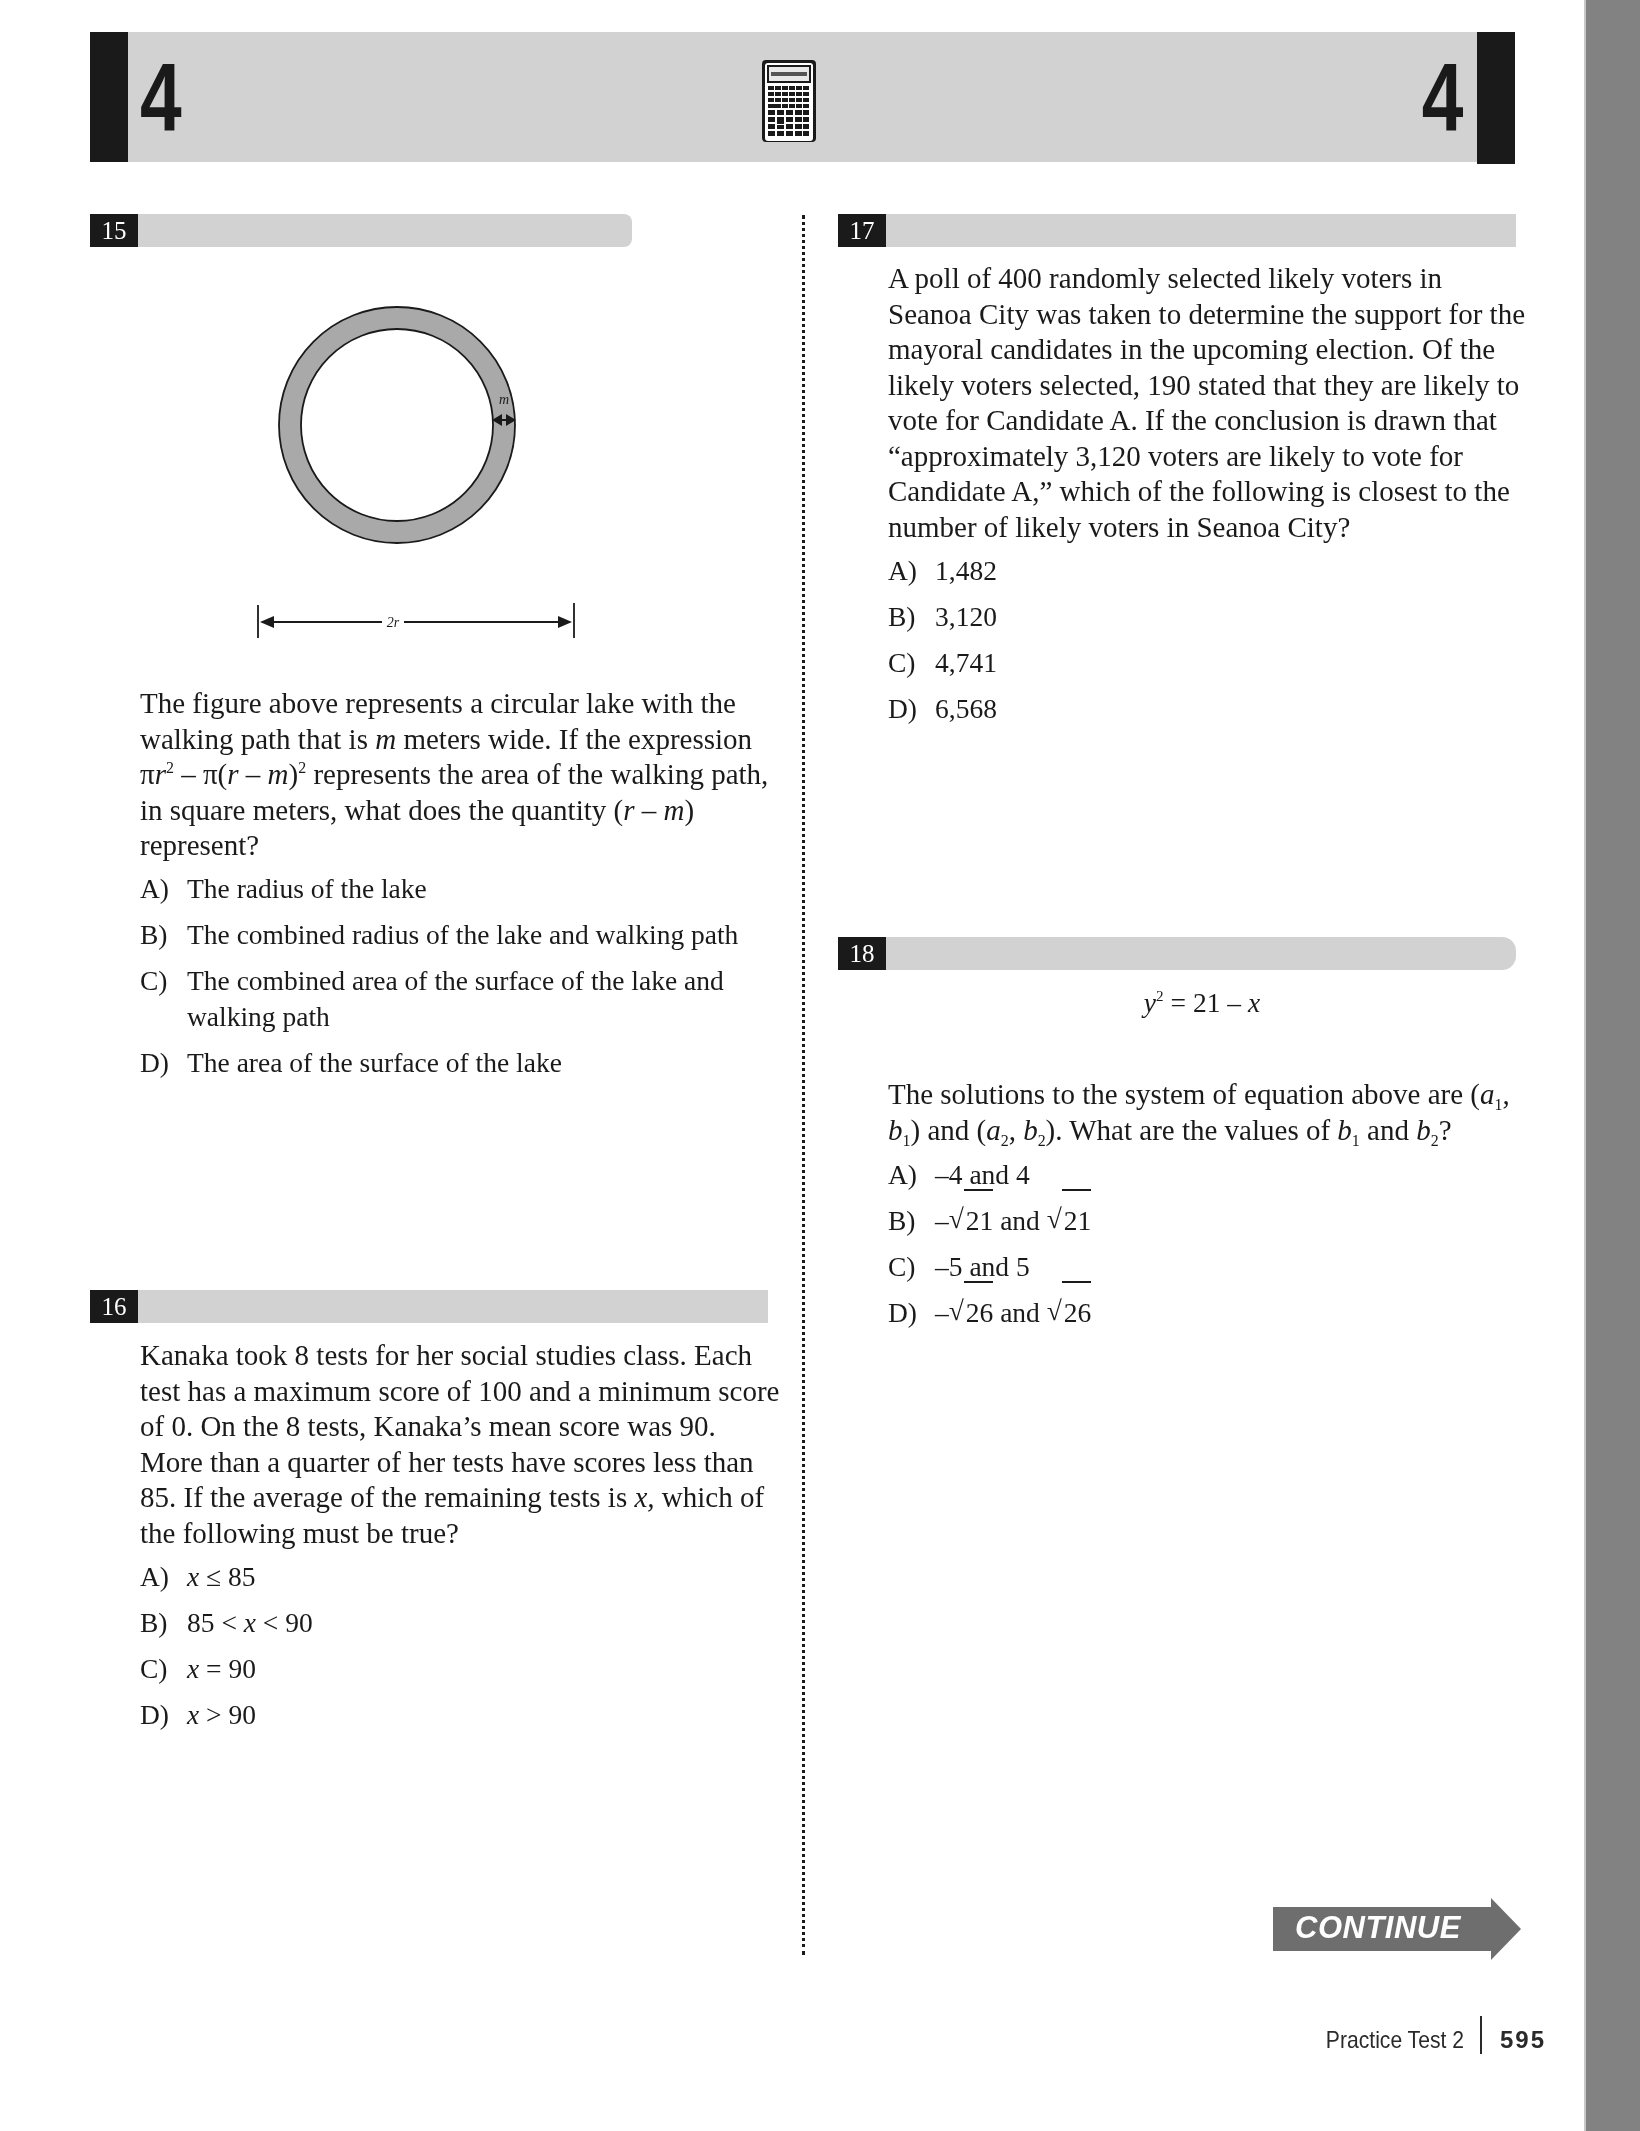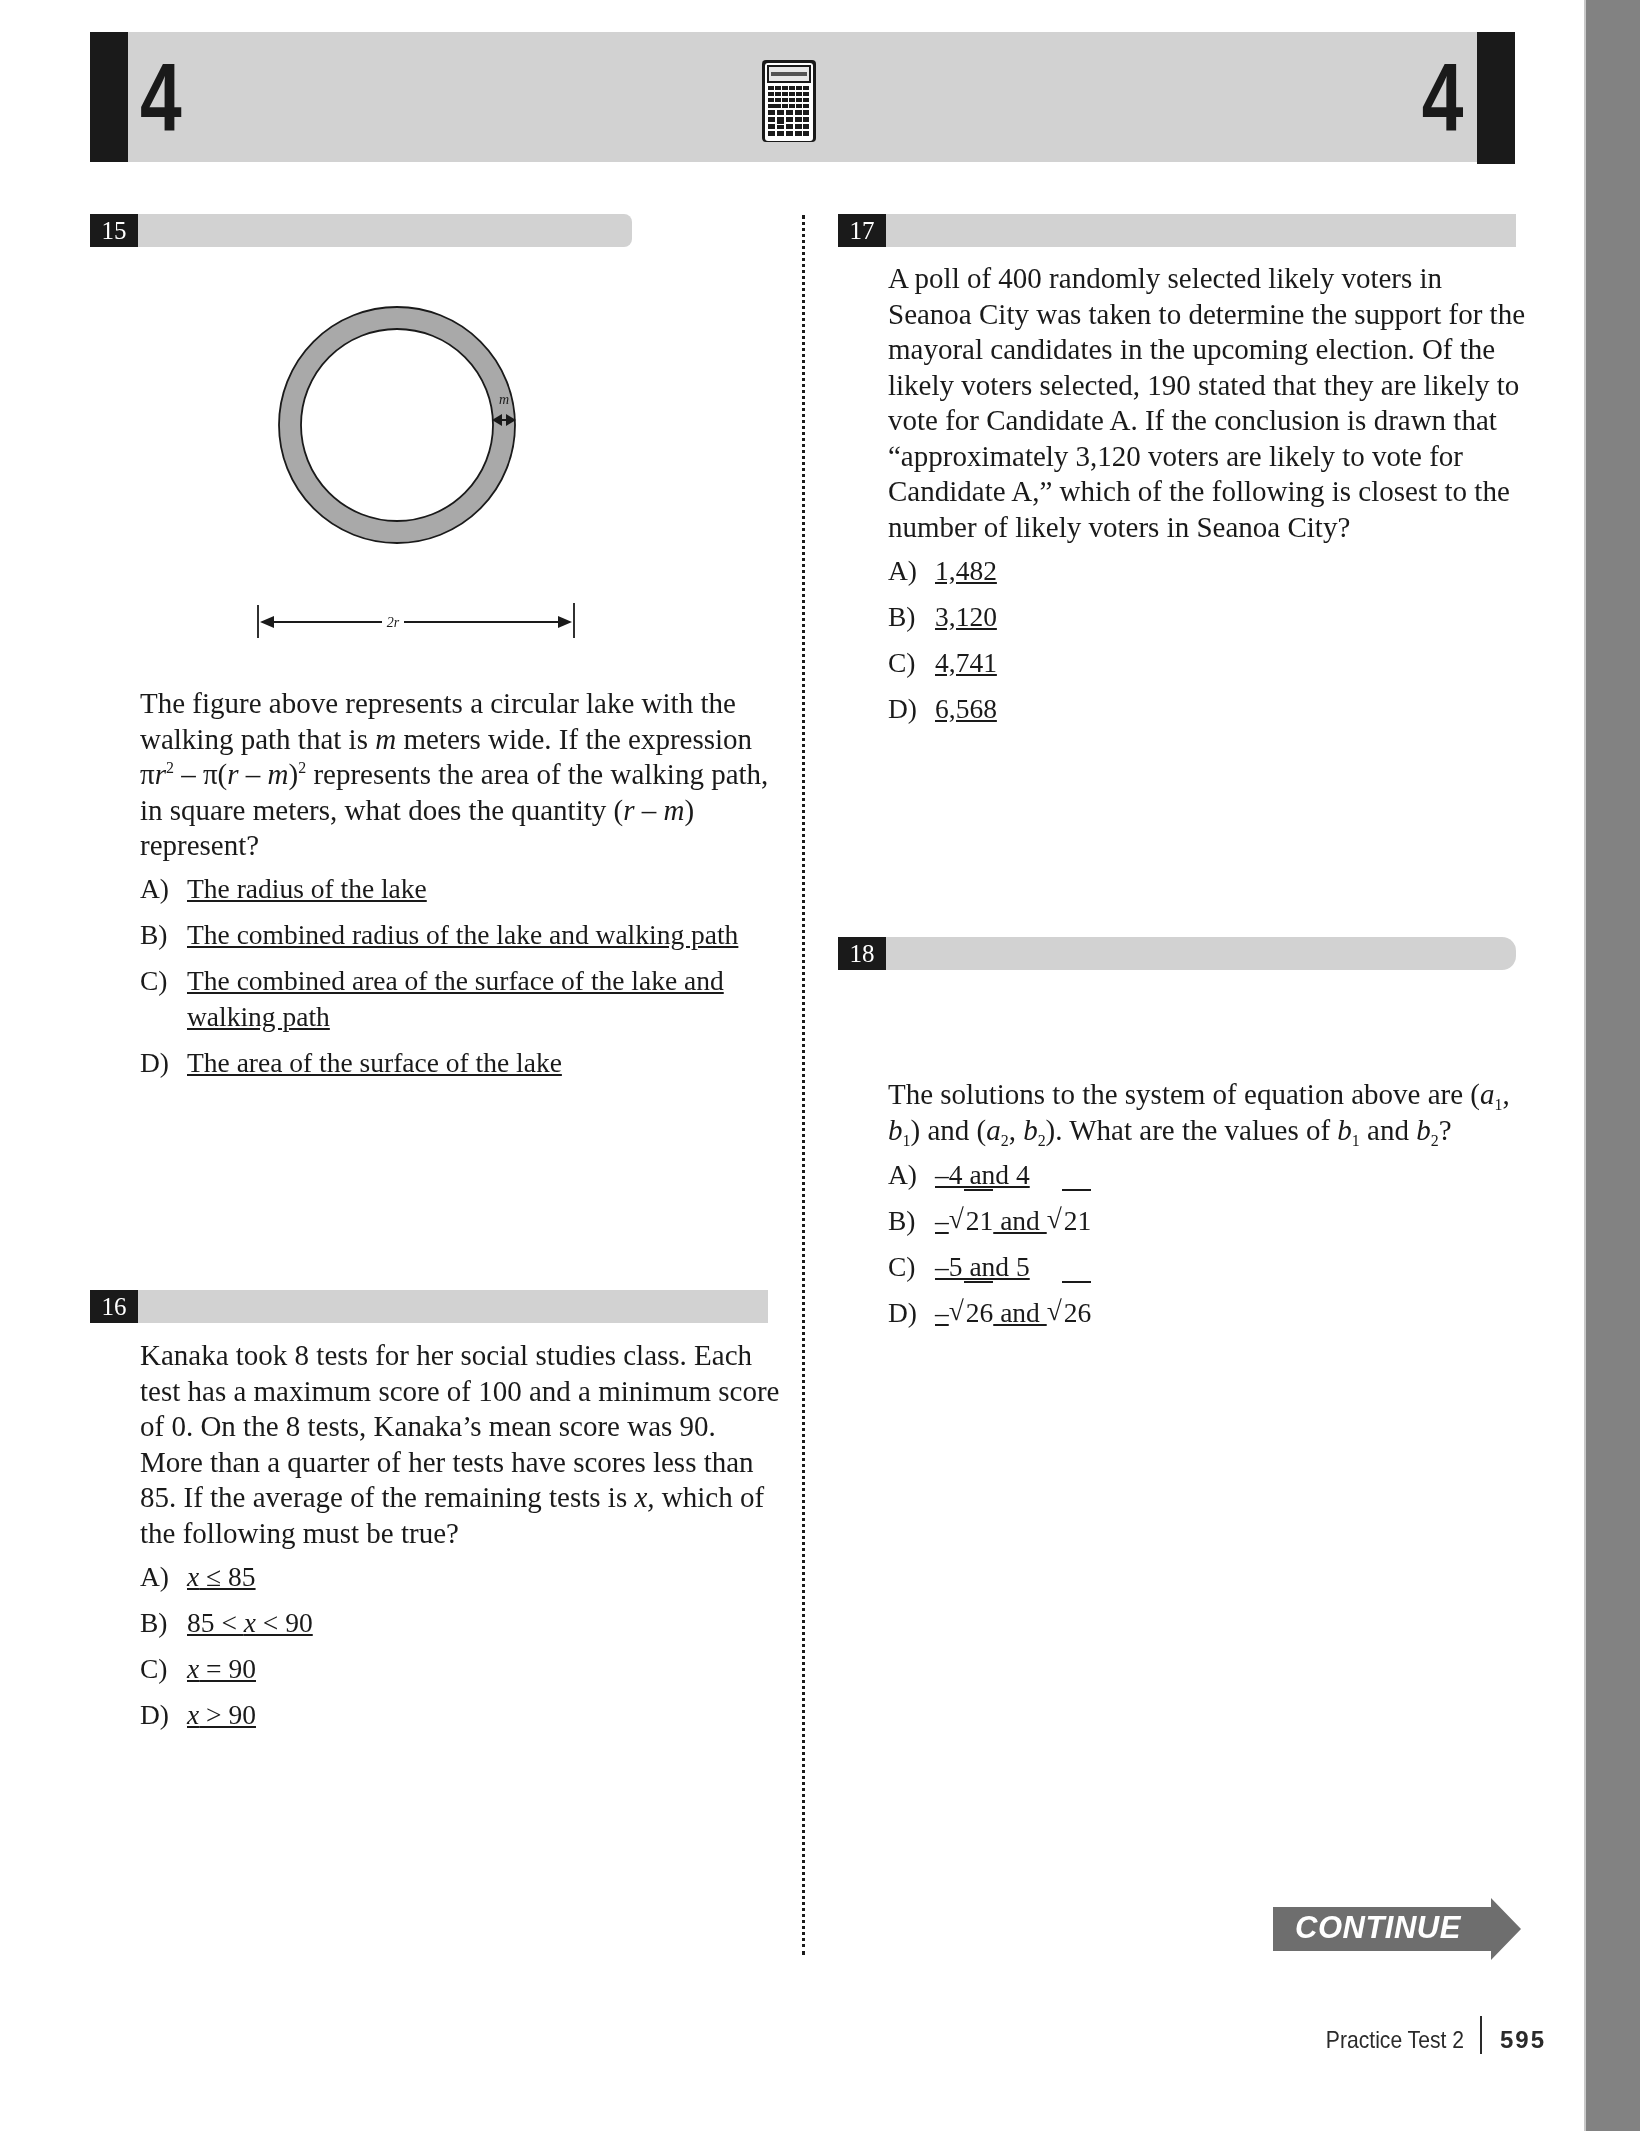--- a/index.html
+++ b/index.html
@@ -19,21 +19,21 @@
     .divider { position: absolute; left: 802px; top: 215px; height: 1740px; width: 0; border-left: 3px dotted #1a1a1a; }
 
     .q-header { position: absolute; height: 33px; background: #d2d2d2; }
     .q-header .q-num { position: absolute; left: 0; top: 0; width: 48px; height: 33px; background: #1a1a1a; color: #ffffff; font-size: 25px; line-height: 33px; text-align: center; }
 
     .q-text { position: absolute; font-size: 29px; line-height: 35.5px; color: #1a1a1a; }
     .q-text i { font-style: italic; }
     .choices { position: absolute; font-size: 27.5px; line-height: 35.5px; }
     .choice { display: flex; margin-bottom: 10.5px; }
     .choice .letter { width: 47px; flex: none; }
-    .choice .ctext { flex: 1; text-decoration: underline; }
+    .choice .ctext { flex: 1; }
     .choice .ctext i { font-style: italic; }
 
     .figure { position: absolute; left: 240px; top: 270px; width: 350px; height: 380px; }
 
     .equations { position: absolute; left: 888px; width: 628px; text-align: center; font-size: 27.5px; line-height: 46px; }
     .equations i { font-style: italic; }
     sup { font-size: 0.55em; vertical-align: 0.7em; line-height: 0; }
     sub { font-size: 0.55em; vertical-align: -0.35em; line-height: 0; }
 
     .sqrt { display: inline-block; position: relative; padding-left: 15px; }
@@ -208,20 +208,21 @@
       <span class="letter">D)</span>
       <span class="ctext">6,568</span>
     </div>
 </div>
 
 <div class="q-header" style="left:838px; top:937px; width:678px;border-radius:14px;">
   <div class="q-num">18</div>
 </div>
 
 <div class="equations" style="top:980px;">
+  <div><i>y</i><sup>2</sup><span> = 21 – </span><i>x</i></div>
 </div>
 
 <div class="q-text" style="left:888px; top:1077px; width:640px;"><span>The solutions to the system of equation above are (</span><i>a</i><sub>1</sub><span>, </span><i>b</i><sub>1</sub><span>) and (</span><i>a</i><sub>2</sub><span>, </span><i>b</i><sub>2</sub><span>). What are the values of </span><i>b</i><sub>1</sub><span> and </span><i>b</i><sub>2</sub><span>?</span></div>
 
 <div class="choices" style="left:888px; top:1157px; width:400px;">
   <div class="choice">
       <span class="letter">A)</span>
       <span class="ctext">–4 and 4</span>
     </div>
   <div class="choice" style="margin-top:6px;">

